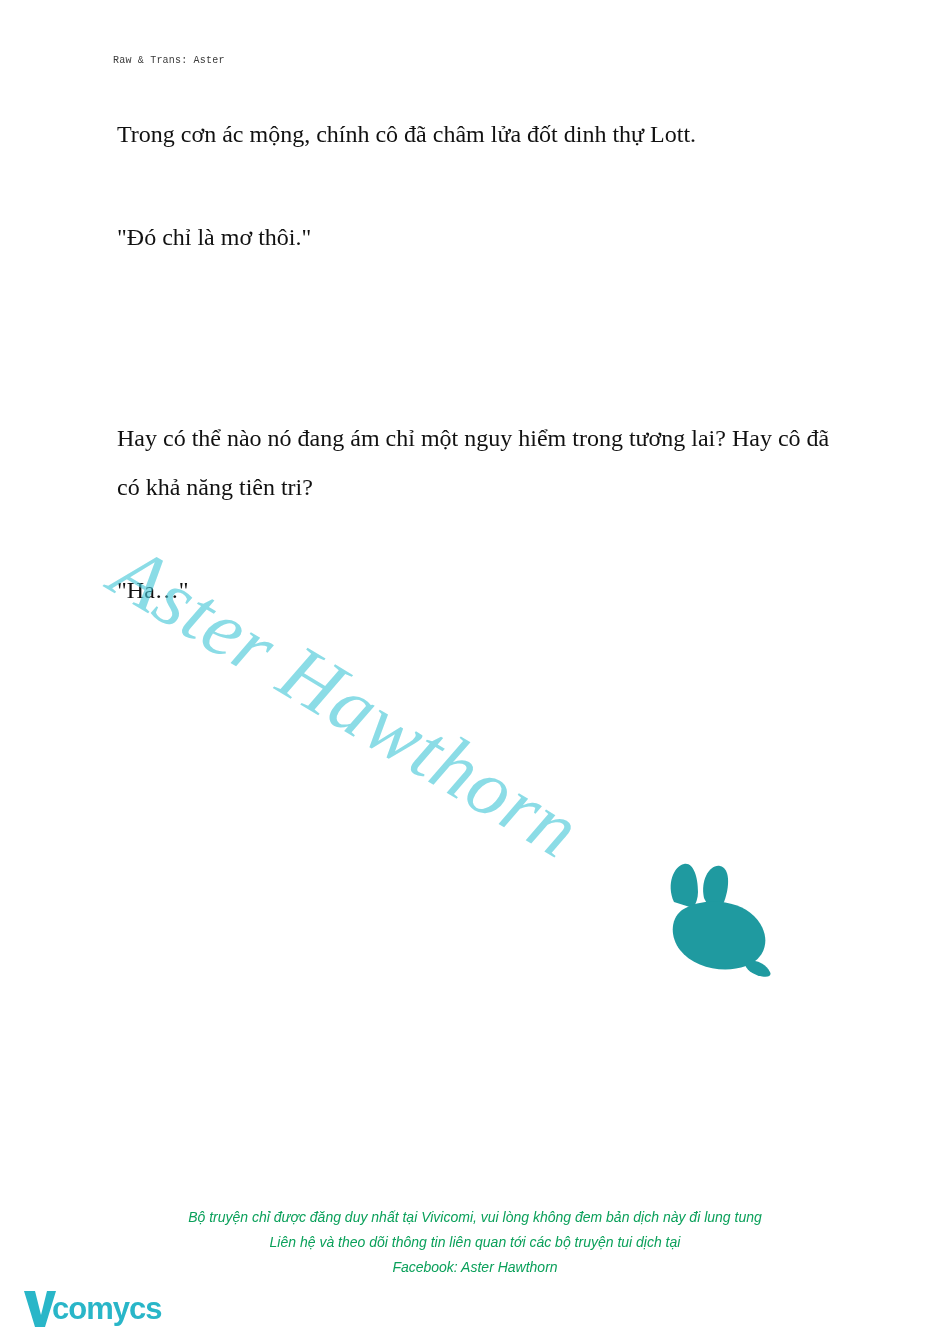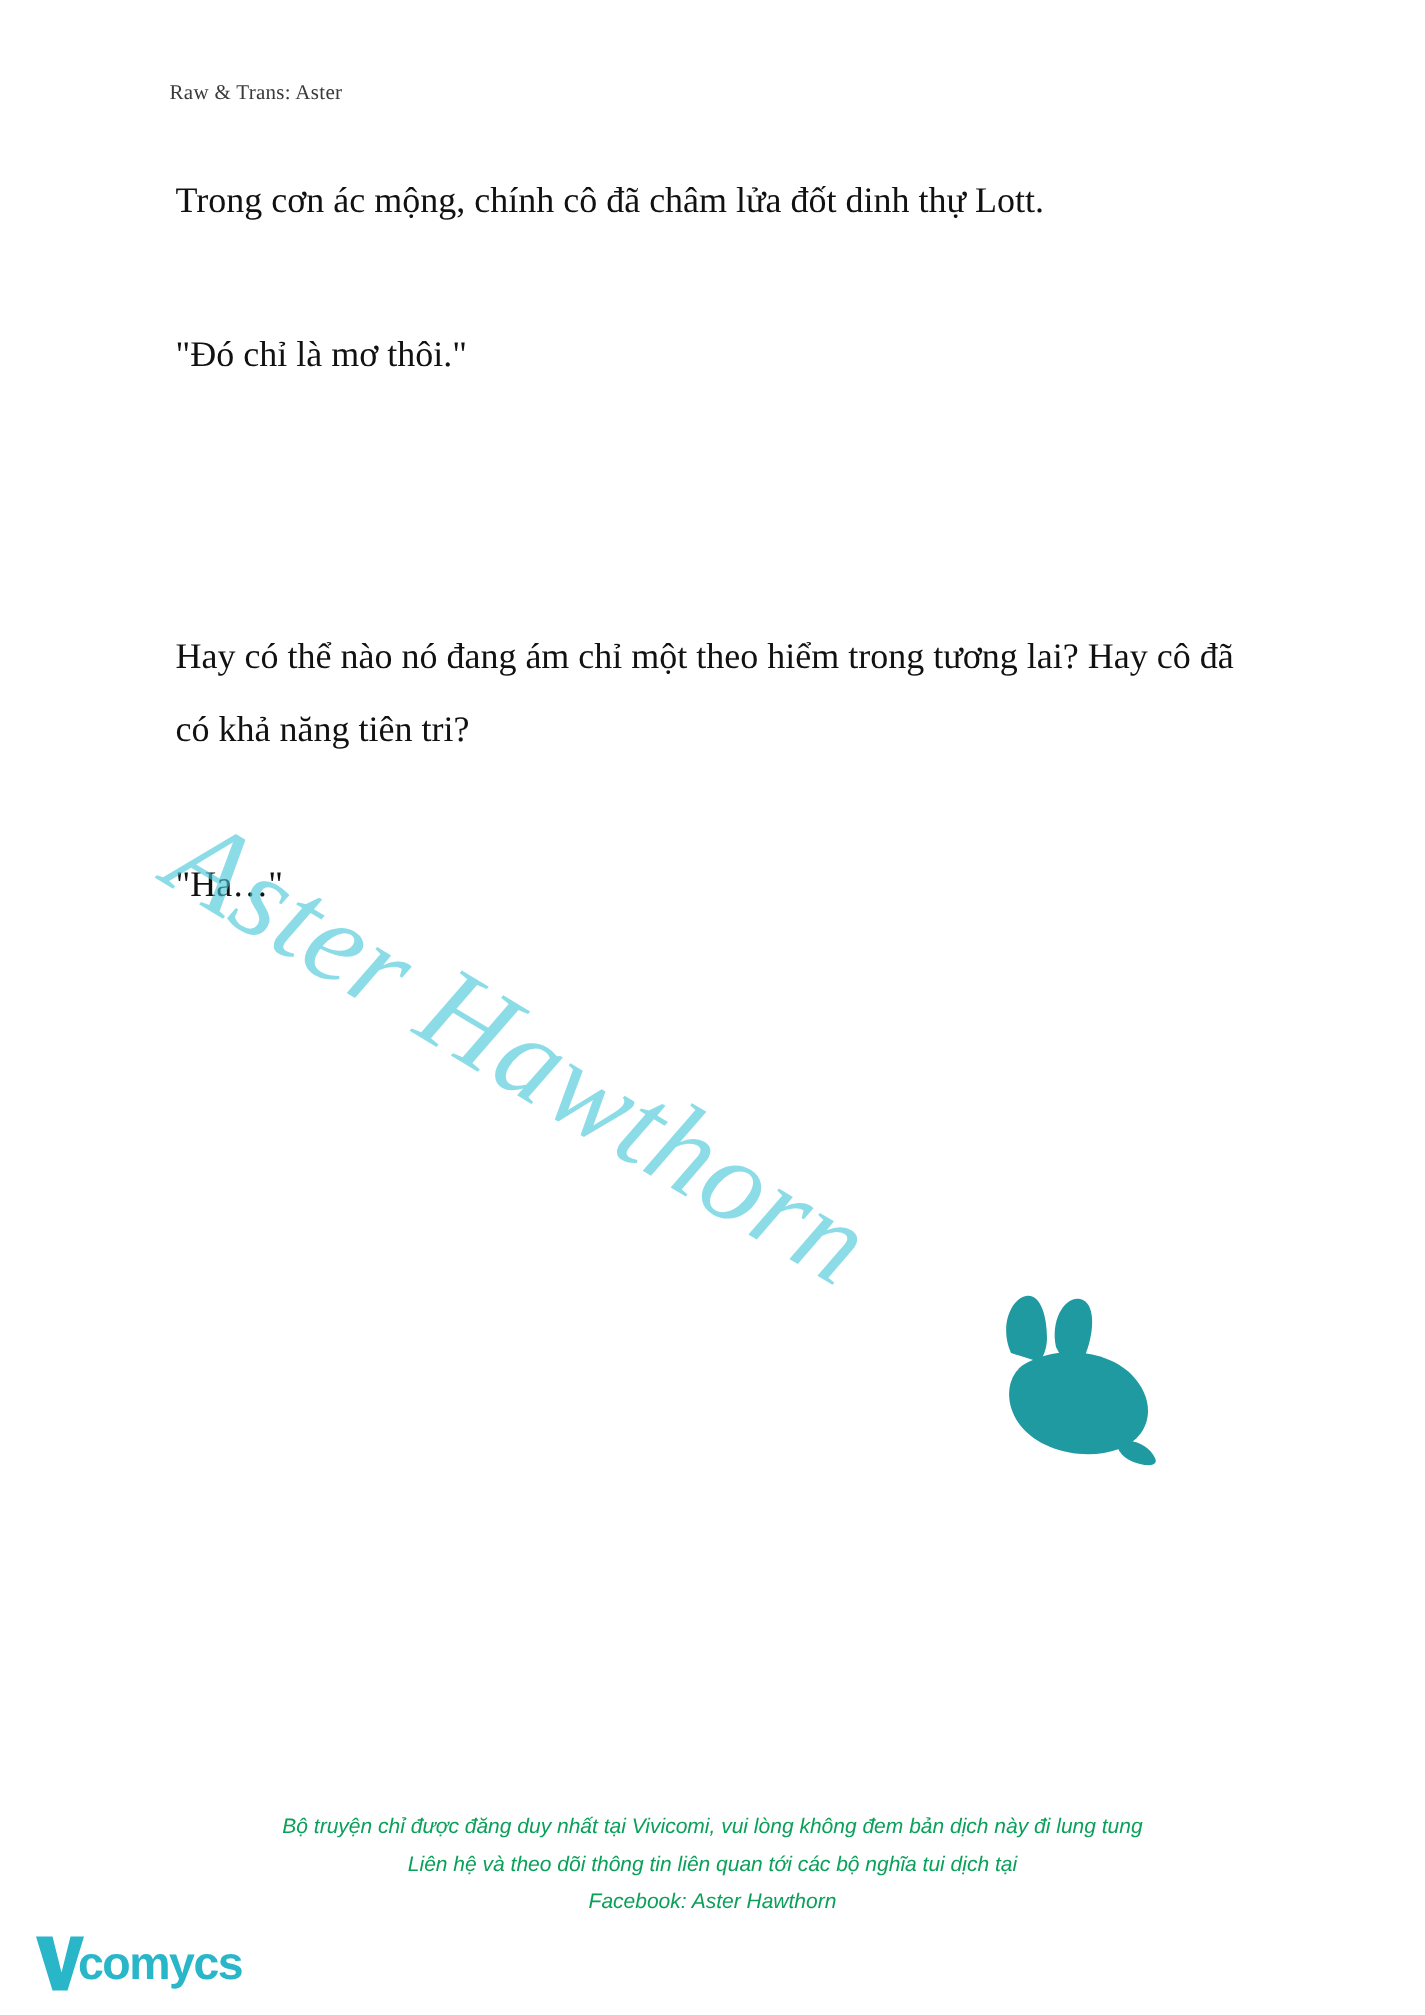--- a/index.html
+++ b/index.html
@@ -19,22 +19,22 @@
     position: absolute;
     inset: 0;
     background: #ffffff;
   }
 
   
   .credit {
     position: absolute;
     top: 55px;
     left: 113px;
-    font-family: Liberation Serif, serif;
-    font-size: 14px;
+    font-family: Liberation Mono, monospace;
+    font-size: 10px;
     color: #3a3a3a;
     letter-spacing: 0.2px;
     white-space: nowrap;
   }
 
   
   .body-text {
     position: absolute;
     top: 110px;
     left: 113px;
@@ -133,21 +133,21 @@
 
   <div class="credit">Raw &amp; Trans: Aster</div>
 
   <div class="body-text">
     <p class="para">Trong cơn ác mộng, chính cô đã châm lửa đốt dinh thự Lott.</p>
     <div class="spacer-2"></div>
     <p class="para">"Đó chỉ là mơ thôi."</p>
     <div class="spacer-2"></div>
     <div class="spacer-1"></div>
     <div class="spacer-1"></div>
-    <p class="para">Hay có thể nào nó đang ám chỉ một theo hiểm trong tương lai? Hay cô đã có khả năng tiên tri?</p>
+    <p class="para">Hay có thể nào nó đang ám chỉ một nguy hiểm trong tương lai? Hay cô đã có khả năng tiên tri?</p>
     <div class="spacer-2"></div>
     <p class="para">"Ha…"</p>
   </div>
 
   <div class="watermark">
     <div class="wm-text">Aster Hawthorn</div>
   </div>
 
   <div class="bunny">
     <svg viewBox="0 0 120 120" width="120" height="120" aria-hidden="true">
@@ -156,21 +156,21 @@
         <path d="M44 40 C40 22 50 6 60 8 C70 10 70 28 64 44 C61 52 57 56 53 57 Z"></path>
         <path d="M22 52 C44 38 78 42 94 58 C112 76 108 100 86 108 C64 116 34 110 20 92 C10 79 10 61 22 52 Z"></path>
         <path d="M84 104 C96 100 106 106 110 114 C112 118 108 120 100 118 C92 116 86 112 84 104 Z"></path>
       </g>
       <circle cx="56" cy="74" r="4" fill="#ffffff" opacity="0.0"></circle>
     </svg>
   </div>
 
   <div class="footer-note">
     <div>Bộ truyện chỉ được đăng duy nhất tại Vivicomi, vui lòng không đem bản dịch này đi lung tung</div>
-    <div>Liên hệ và theo dõi thông tin liên quan tới các bộ nghĩa tui dịch tại</div>
+    <div>Liên hệ và theo dõi thông tin liên quan tới các bộ truyện tui dịch tại</div>
     <div>Facebook: Aster Hawthorn</div>
   </div>
 
   <div class="logo">
     <svg class="logo-v" viewBox="0 0 36 40" width="36" height="40" aria-hidden="true">
       <path d="M2 2 L13 2 L19 26 L25 2 L34 2 L23 38 L13 38 Z" fill="#29b6c8"></path>
     </svg>
     <div class="logo-text">comycs</div>
   </div>
 

